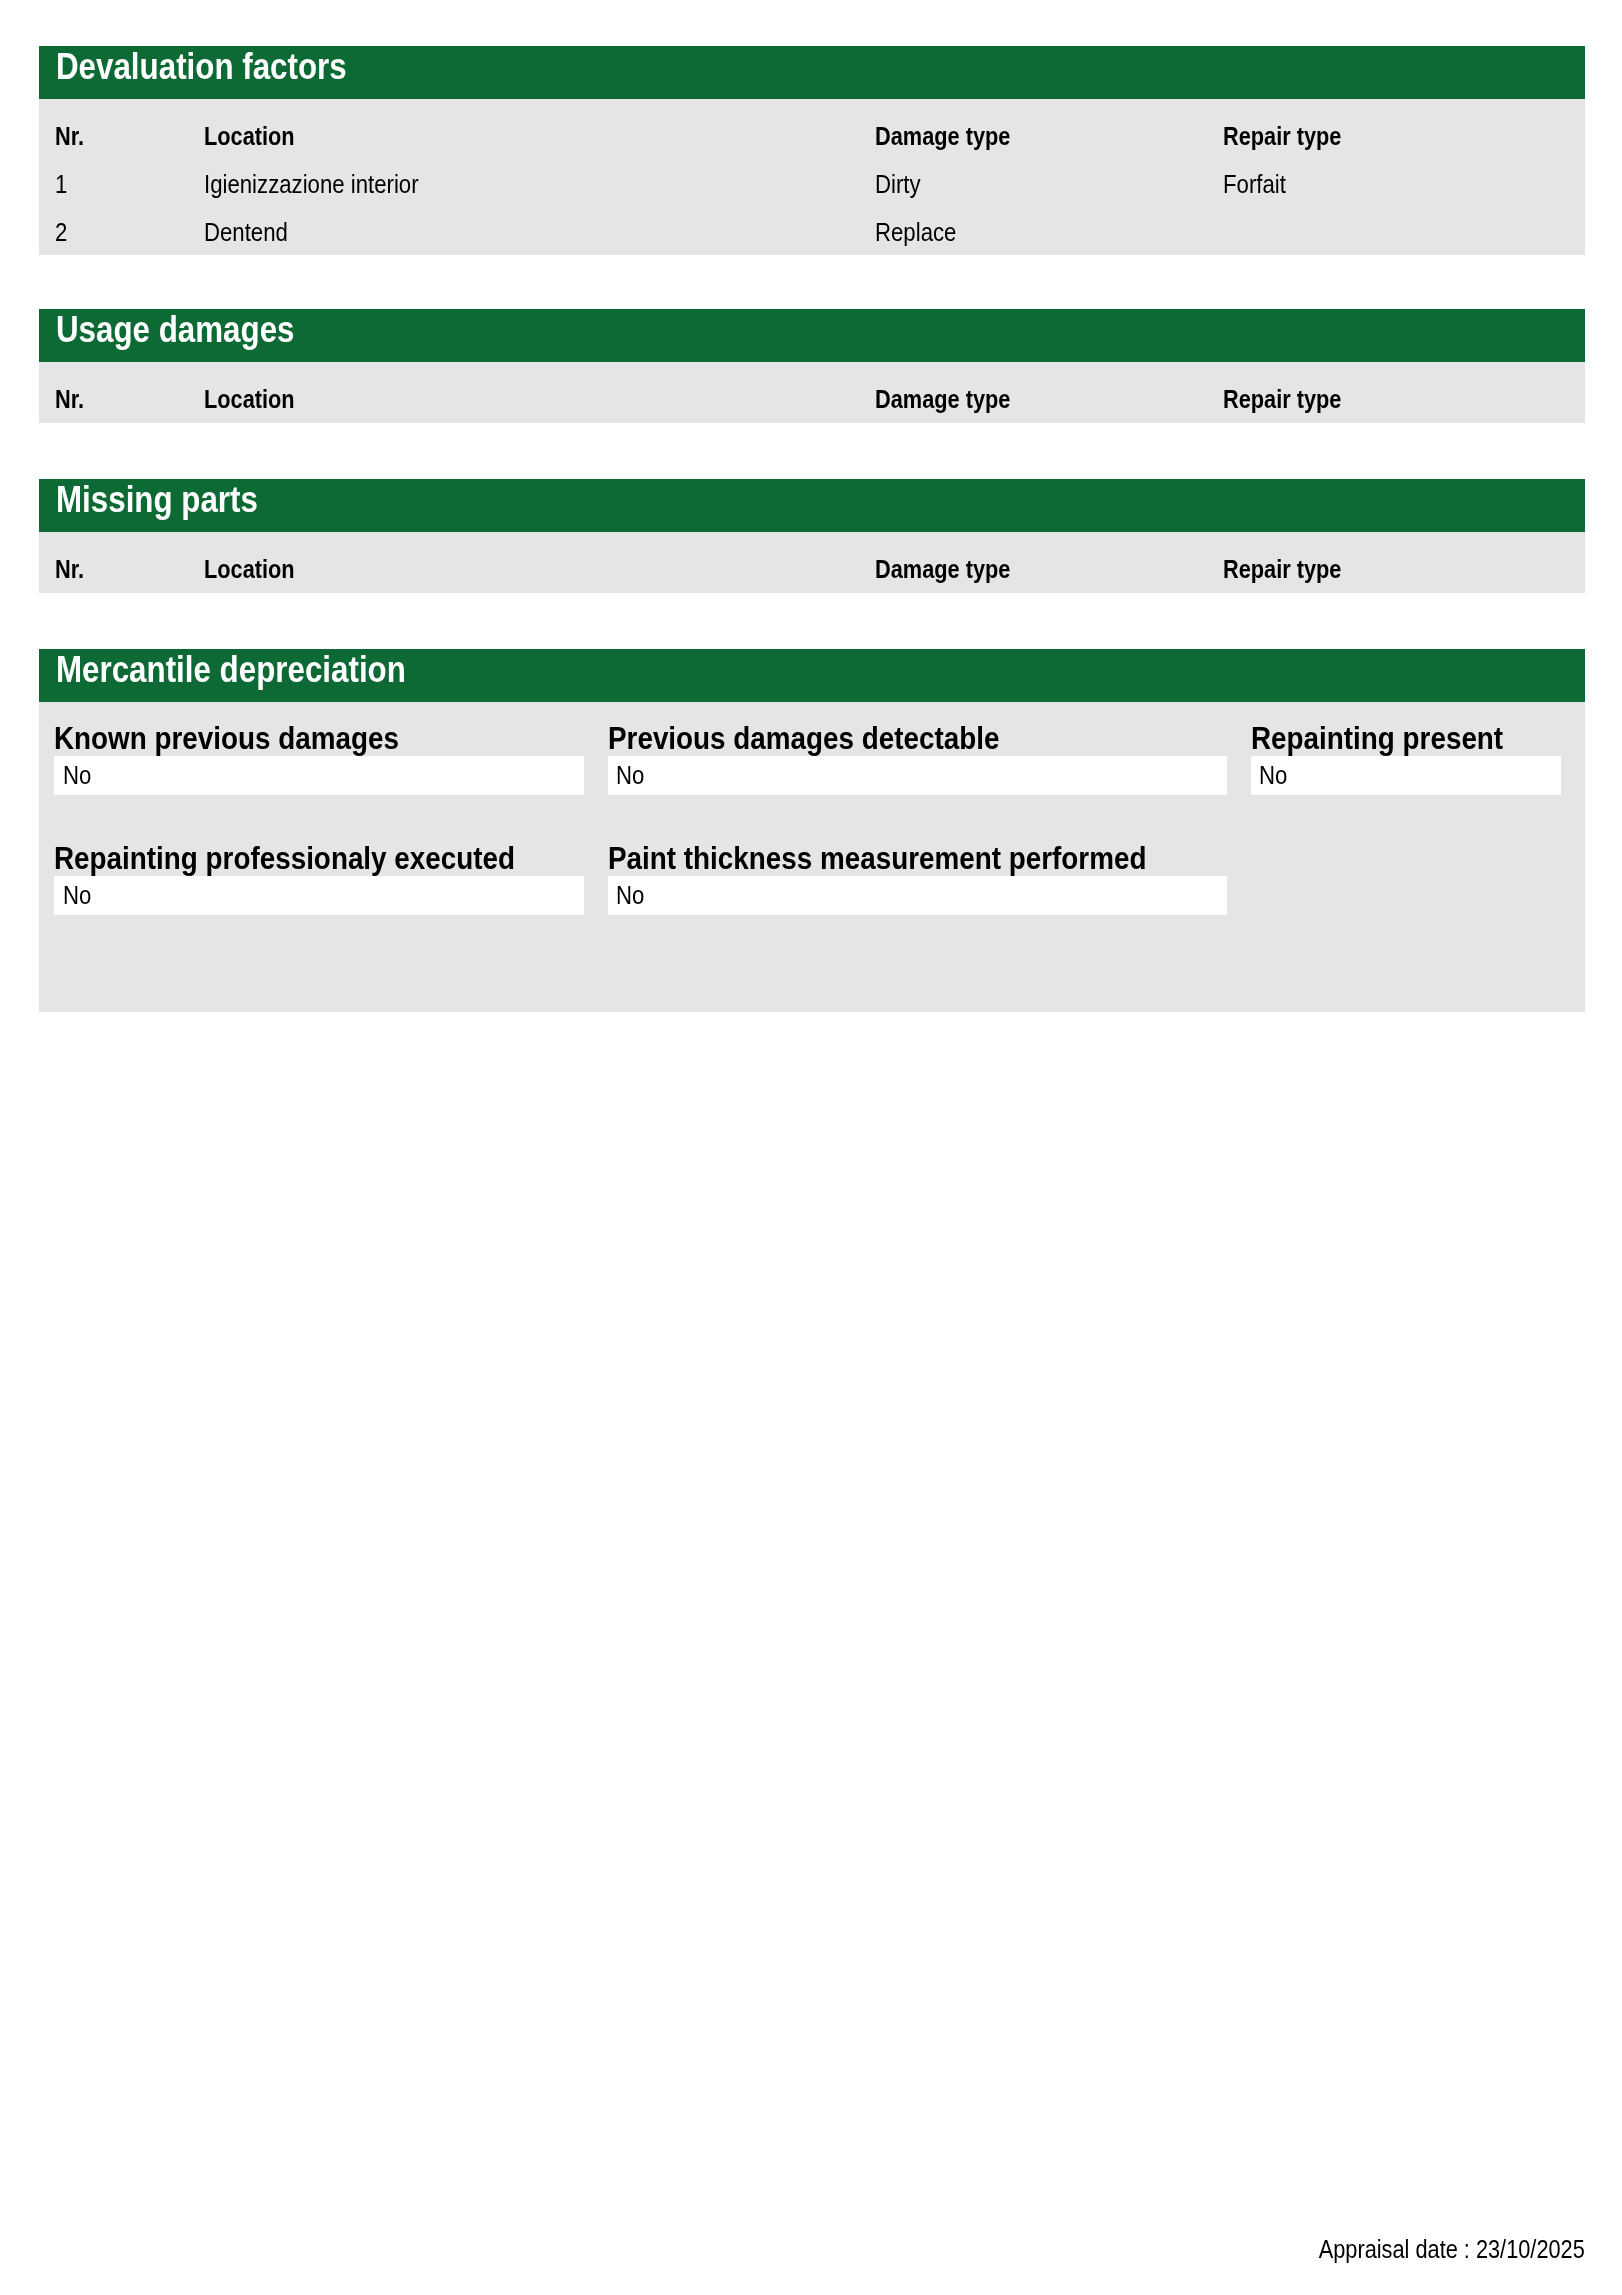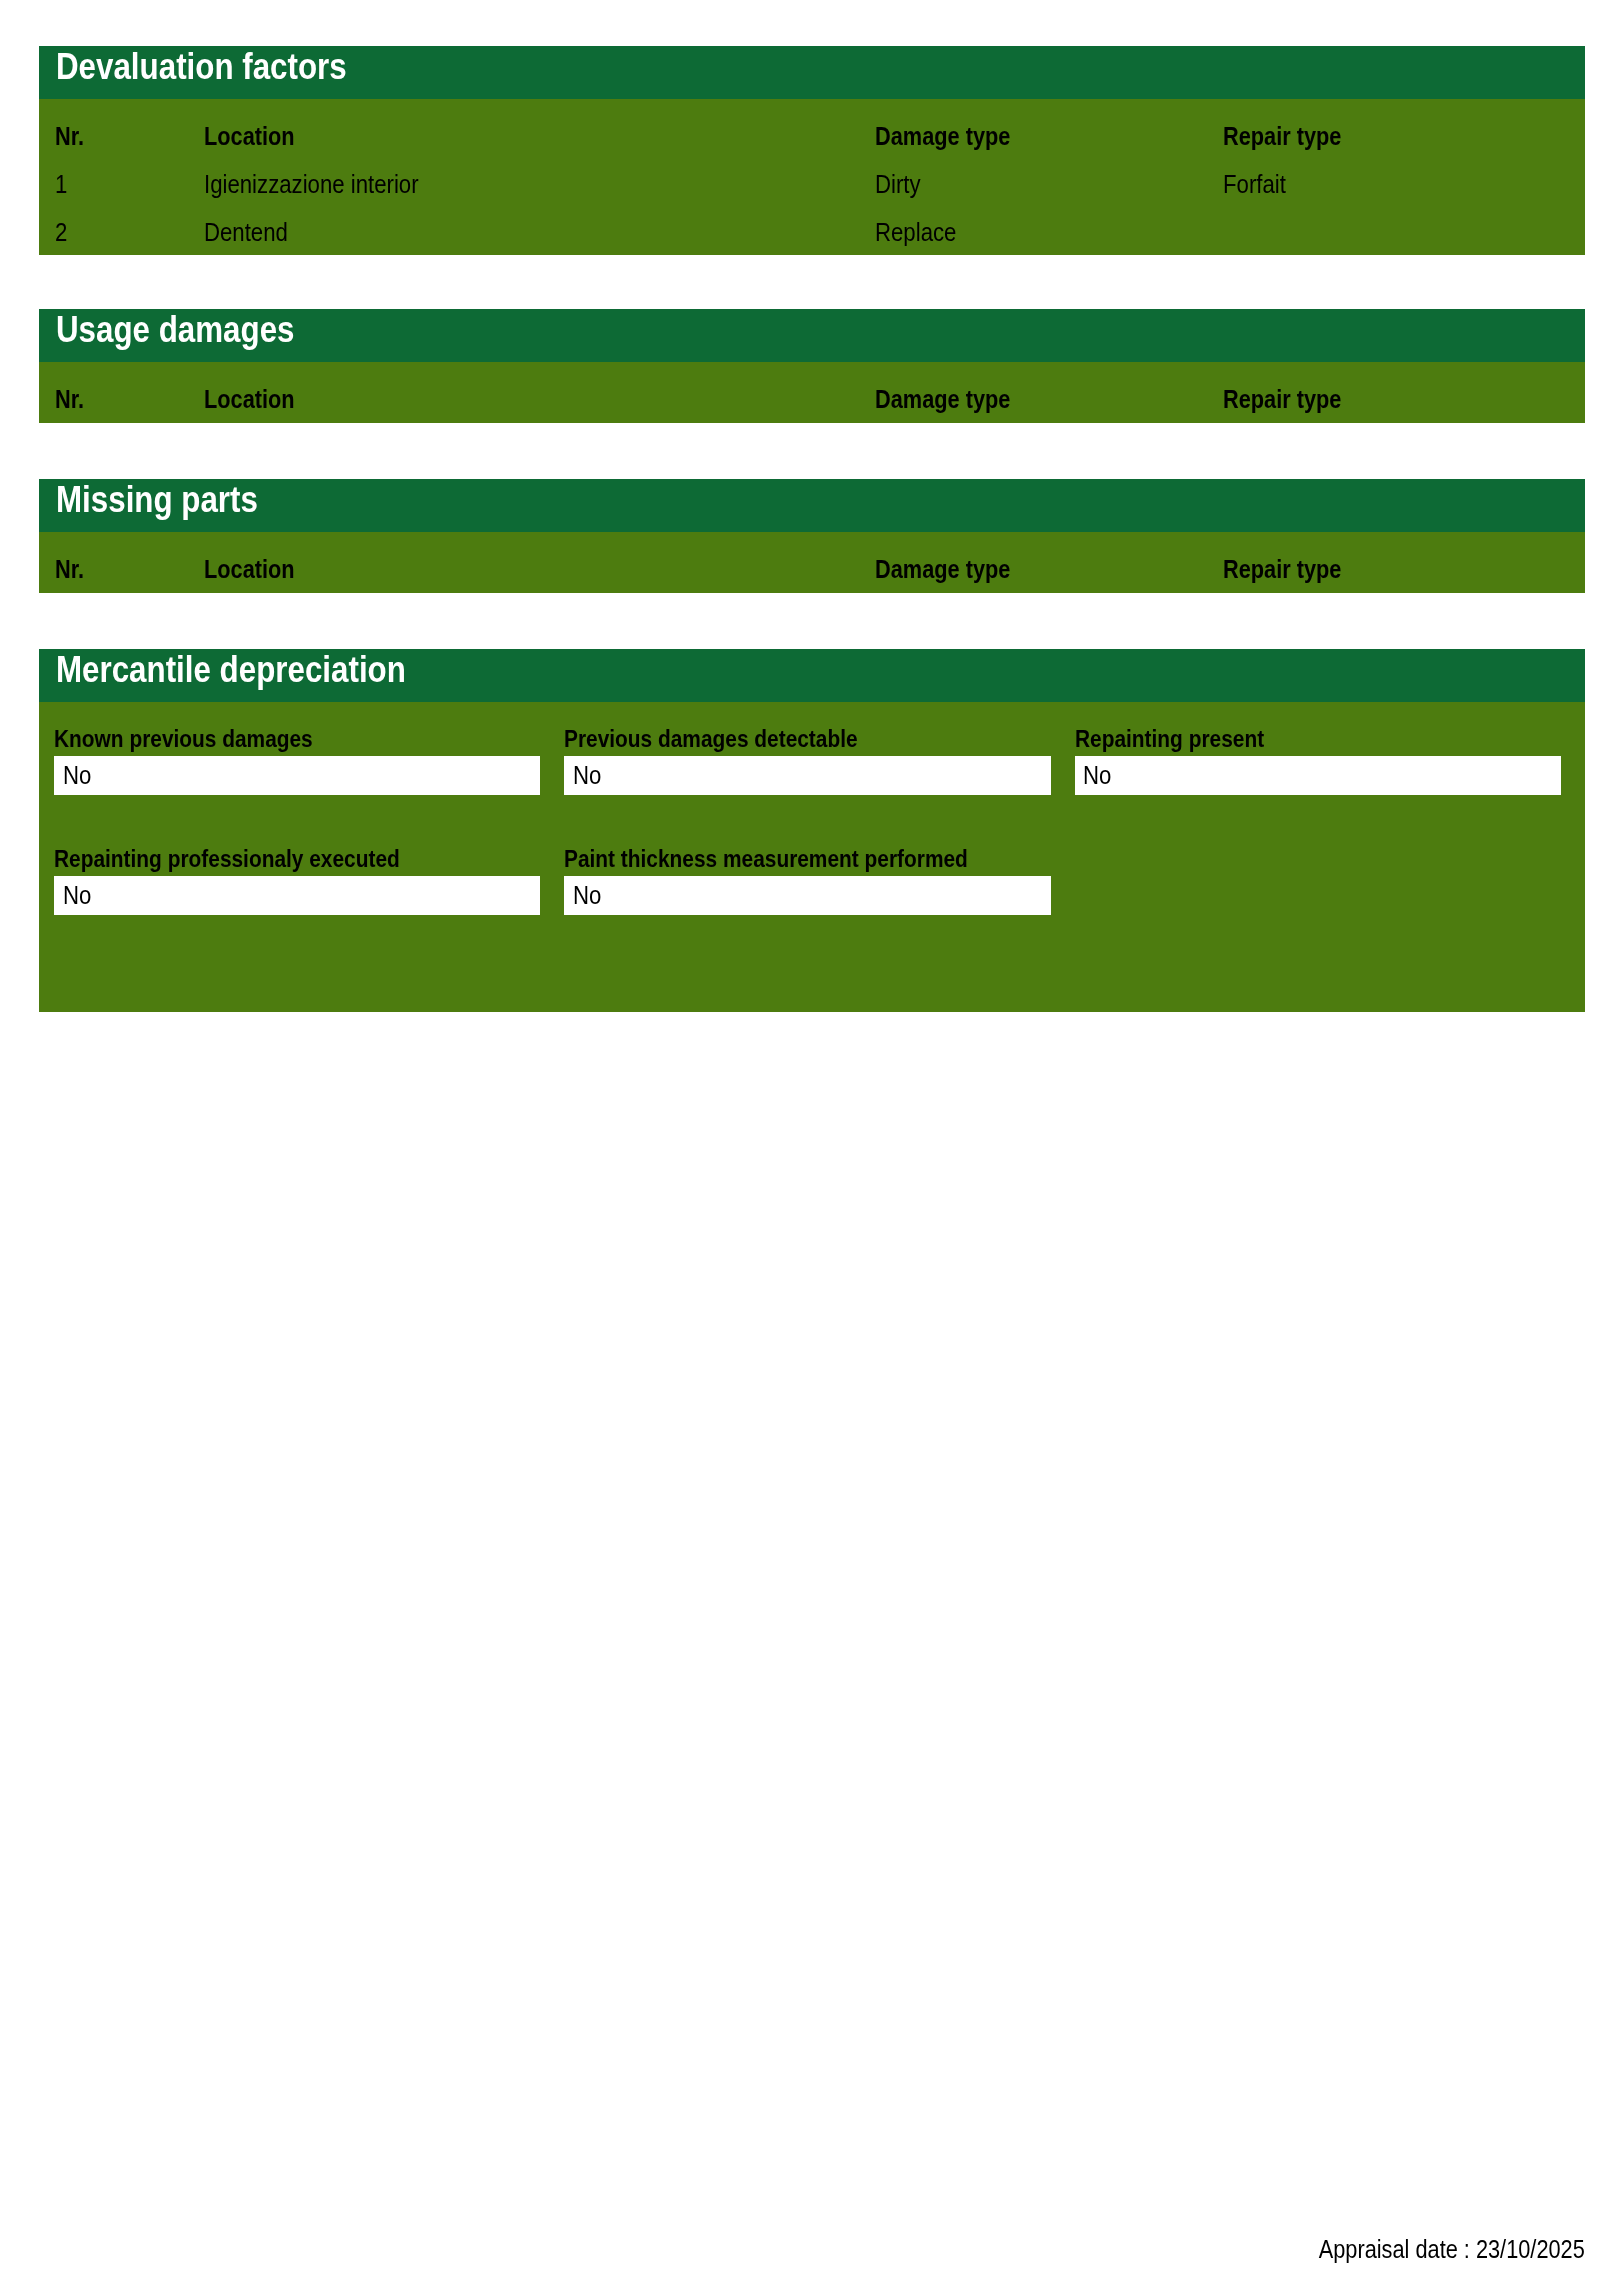--- a/index.html
+++ b/index.html
@@ -22,21 +22,21 @@
   .s4 { top:649px; }
 
   .bar {
     height:53px;
     background:#0d6a35;
     display:flex; 
     padding-left:17px;
   }
   .bar .t { color:#ffffff; font-size:36px; font-weight:bold; }
 
-  .gbody { background:#4d7c0f; }
+  .gbody { background:#e5e5e5; }
 
   
   .tbl-body { padding:13px 0 0 15.7px; }
   .tbl-body.rows0 { height:48px; }
   .tbl-body.rows2 { height:143px; }
   .trow {
     display:grid;
     grid-template-columns:149px 671px 348px auto;
     height:48px;
     align-items:center;
@@ -50,21 +50,21 @@
     box-sizing:border-box;
     padding:0 24px 0 15px;
     display:grid;
     grid-template-columns:repeat(3, 1fr);
     column-gap:24px;
     align-content:start;
   }
   .fld-label {
     margin-top:19.6px;
     height:33px; line-height:33px;
-    font-size:24px; font-weight:bold;
+    font-size:32px; font-weight:bold;
   }
   .fld-box {
     margin-top:1px;
     height:39px;
     background:#ffffff;
     display:flex; align-items:center;
     padding-left:8.5px;
     font-size:25.5px;
   }
   .row2 .fld-label { margin-top:47px; }

